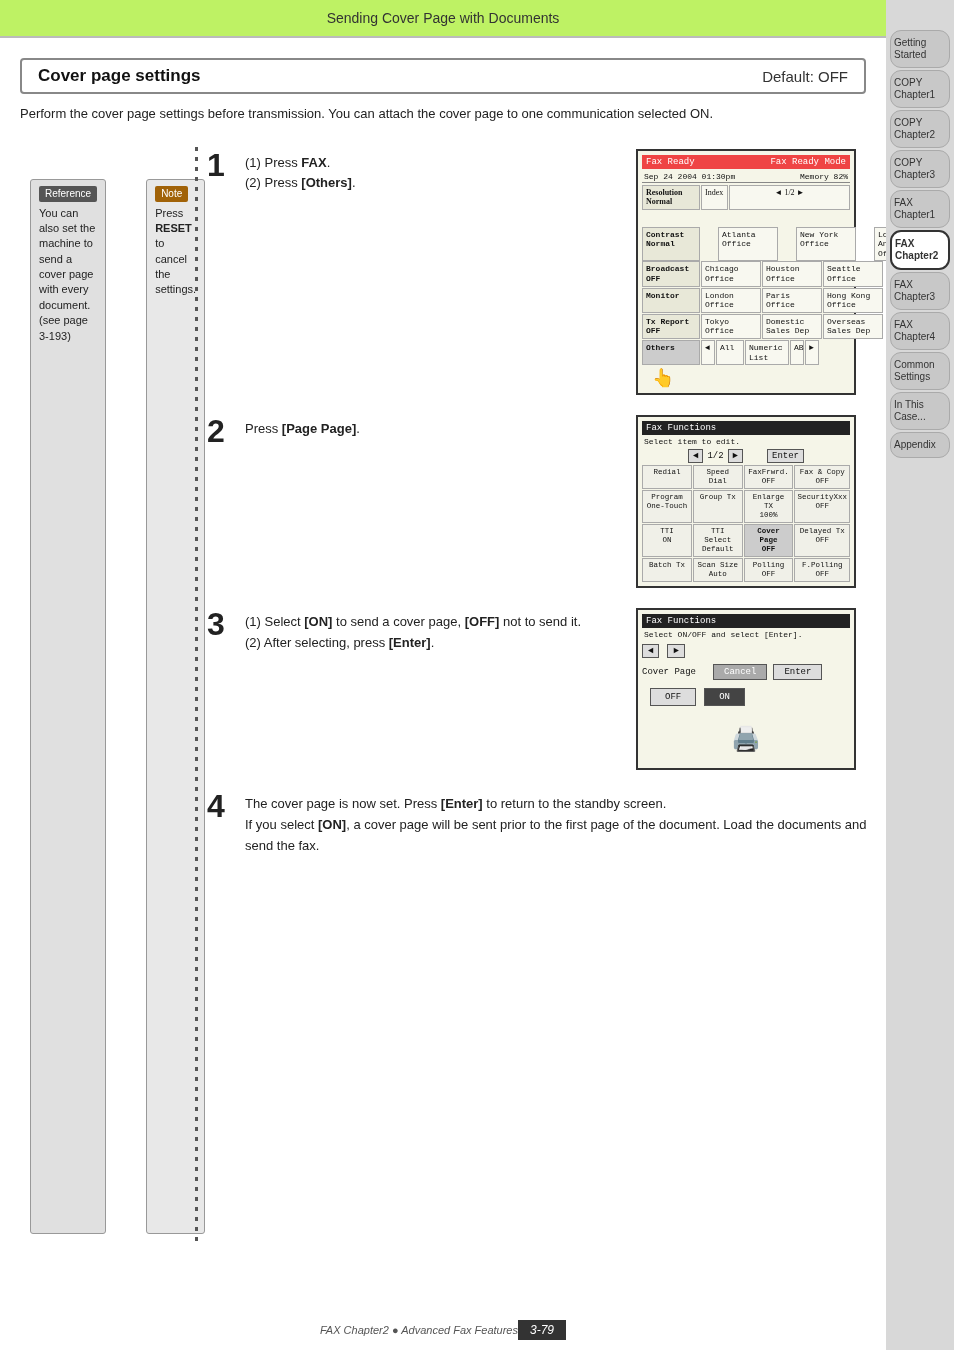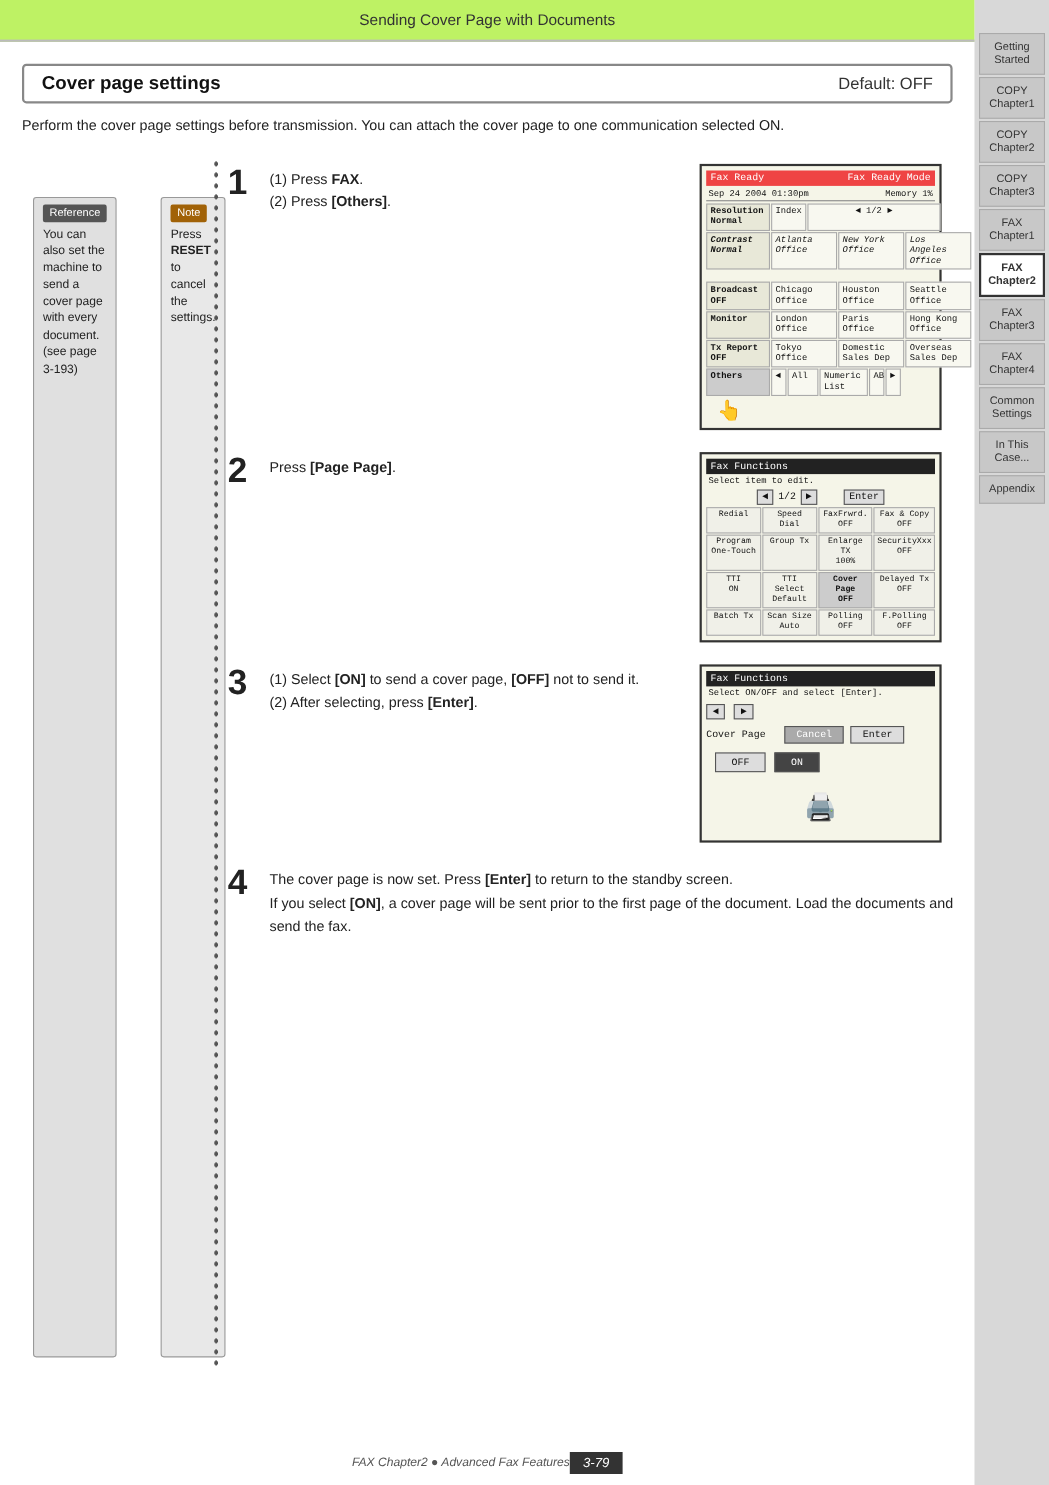--- a/index.html
+++ b/index.html
@@ -24,26 +24,25 @@
       display: flex;
       flex-direction: column;
       align-items: center;
       padding-top: 30px;
       gap: 2px;
     }
 
     .sidebar-tab {
       width: 60px;
       padding: 6px 3px;
-      text-align: center;
       font-size: 10px;
       color: #333;
       background: #c8c8c8;
       border: 1px solid #aaa;
-      border-radius: 0;
+      border-radius: 11px;
       line-height: 1.2;
       cursor: pointer;
     }
 
     .sidebar-tab.fax-active {
       background: #fff;
       font-weight: bold;
       border: 2px solid #333;
     }
 
@@ -332,30 +331,30 @@
         </div>
         <div style="width: 240px;">
 
           <div class="fax-screen">
             <div class="fax-screen-header">
               <span>Fax Ready</span>
               <span>Fax Ready Mode</span>
             </div>
             <div class="fax-screen-subheader">
               <span>Sep 24 2004 01:30pm</span>
-              <span>Memory  1%</span>
-            </div>
-
-            <div style="display: grid; grid-template-columns: 58px 1fr 60px 60px; gap: 1px; margin-bottom: 1px;">
+              <span>Memory  82%</span>
+            </div>
+
+            <div style="display: grid; grid-template-columns: 58px 1fr 60px 60px; gap: 1px; margin-bottom: 17px; font-family: Liberation Serif, serif;">
               <div class="fax-cell fax-cell-label">Resolution<br>Normal</div>
               <div class="fax-cell">Index</div>
               <div class="fax-cell" style="grid-column: span 2; text-align: center;">◄  1/2  ►</div>
             </div>
 
-            <div style="display: grid; grid-template-columns: 58px 60px 60px 60px; gap: 1px; margin-bottom: 11px; font-style: italic;">
+            <div style="display: grid; grid-template-columns: 58px 60px 60px 60px; gap: 18px; margin-bottom: 0;">
               <div class="fax-cell fax-cell-label">Contrast<br>Normal</div>
               <div class="fax-cell">Atlanta<br>Office</div>
               <div class="fax-cell">New York<br>Office</div>
               <div class="fax-cell">Los Angeles<br>Office</div>
             </div>
 
             <div style="display: grid; grid-template-columns: 58px 60px 60px 60px; gap: 1px; margin-bottom: 1px;">
               <div class="fax-cell fax-cell-label">Broadcast<br>OFF</div>
               <div class="fax-cell">Chicago<br>Office</div>
               <div class="fax-cell">Houston<br>Office</div>

